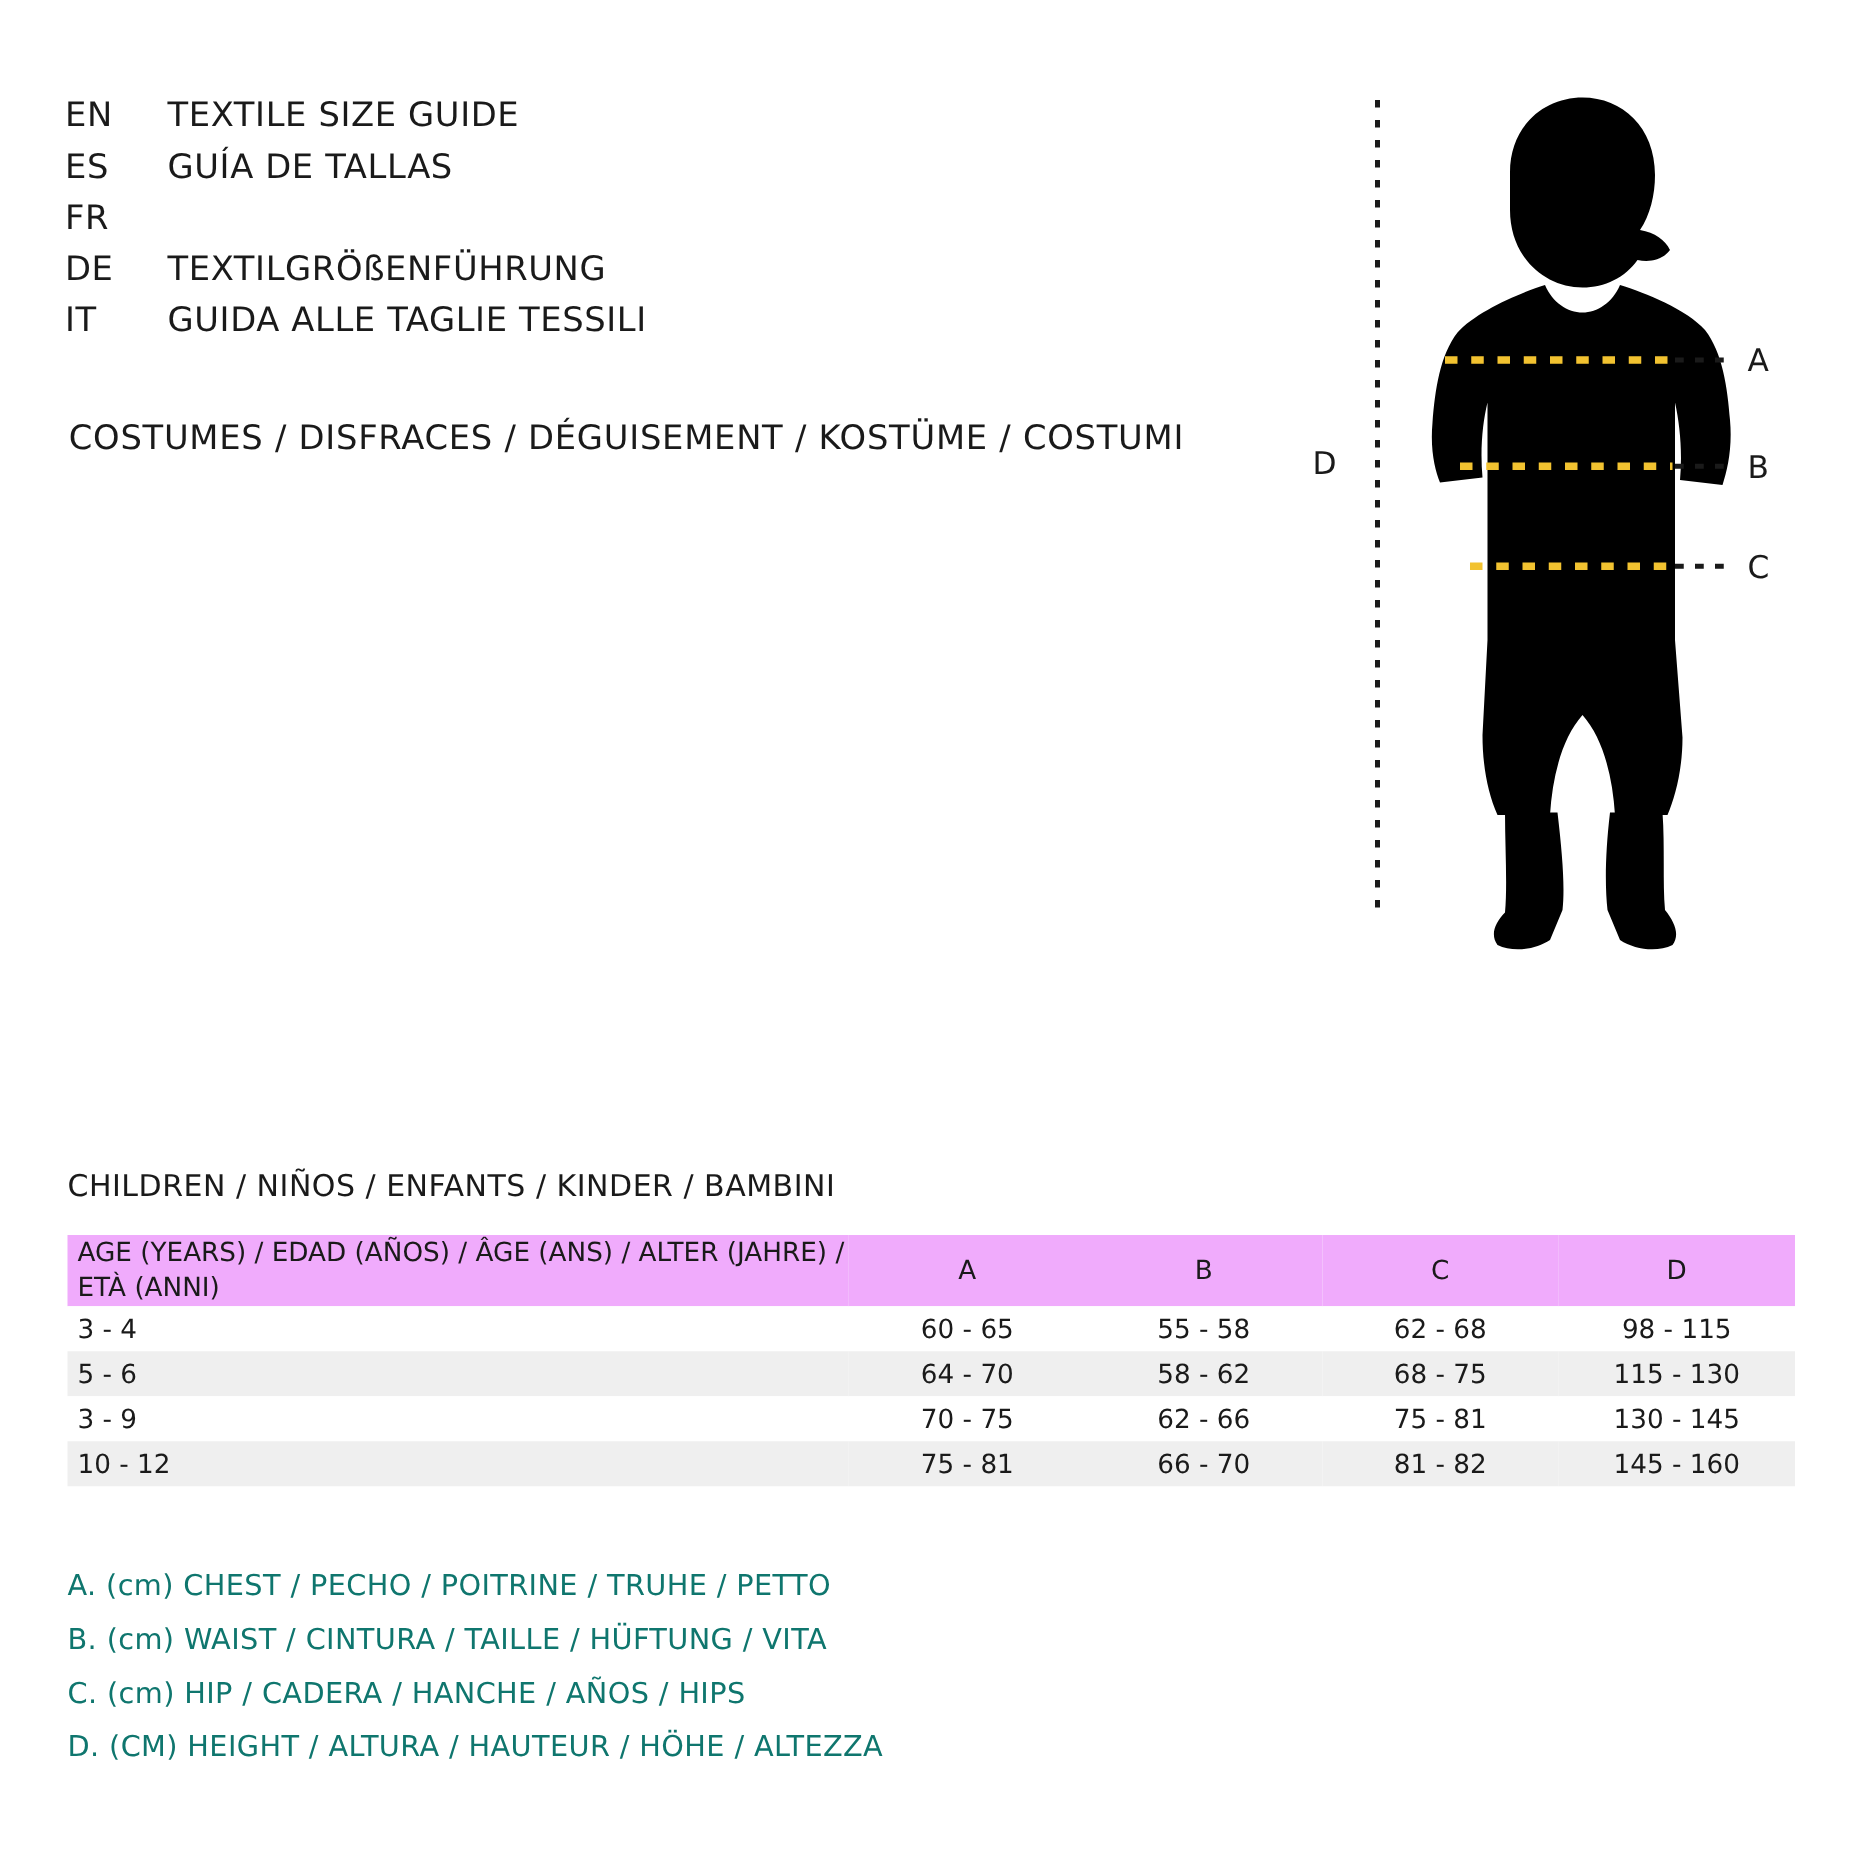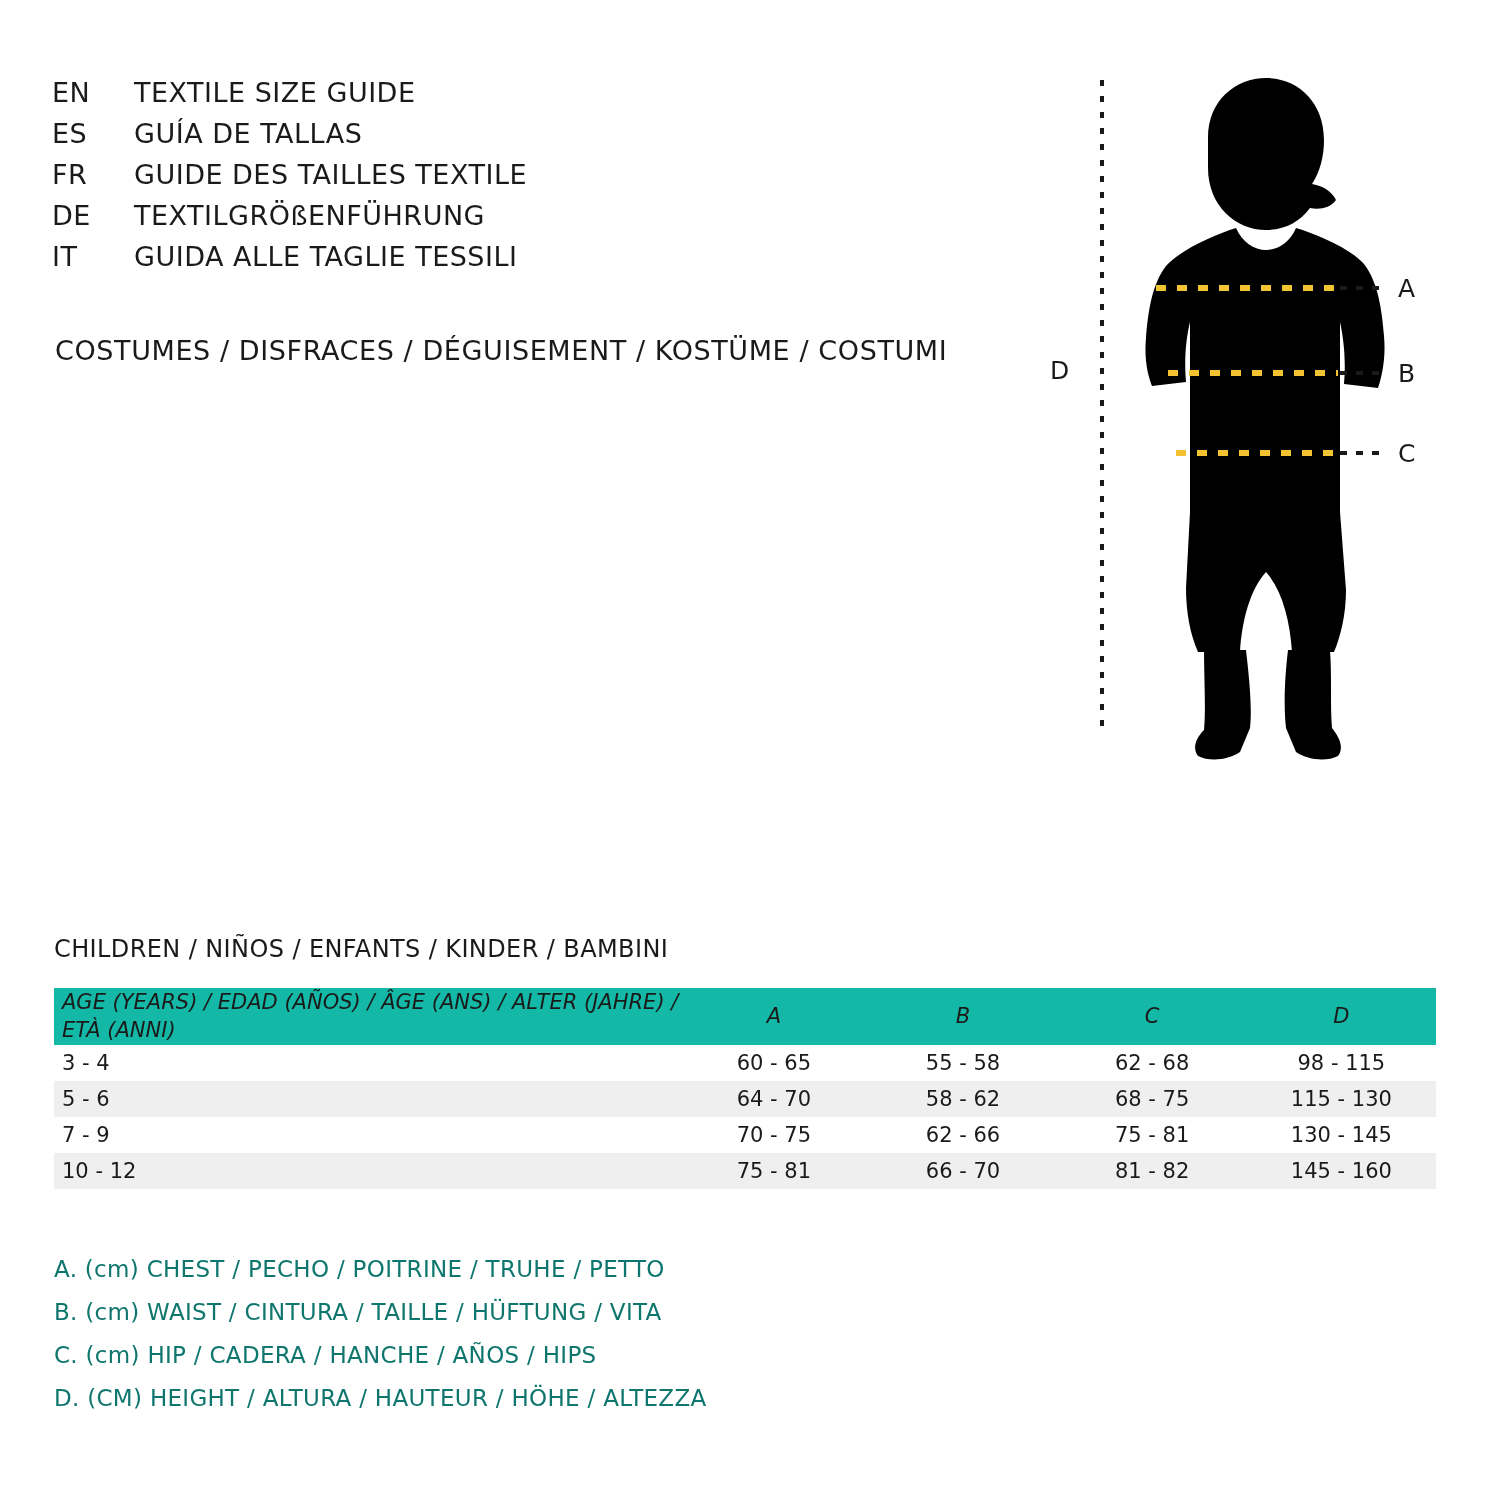--- a/index.html
+++ b/index.html
@@ -99,22 +99,21 @@
     text-align: center;
     vertical-align: middle;
     height: 36px;
   }
   table.size-table th.head-label,
   table.size-table td.row-label {
     text-align: left;
     padding-left: 8px;
   }
   thead tr {
-    background: #14b8a6;
-    font-style: italic;
+    background: #f0abfc;
   }
   thead th {
     height: 66px;
     font-size: 21px;
   }
   thead th.head-label {
     line-height: 1.35;
   }
   tbody tr:nth-child(odd) {
     background: #ffffff;
@@ -151,21 +150,20 @@
   <div class="lang-row">
     <span class="lang-code">EN</span>
     <span class="lang-text">TEXTILE SIZE GUIDE</span>
   </div>
   <div class="lang-row">
     <span class="lang-code">ES</span>
     <span class="lang-text">GUÍA DE TALLAS</span>
   </div>
   <div class="lang-row">
     <span class="lang-code">FR</span>
-    <span class="lang-text">GUIDE DES TAILLES TEXTILE</span>
   </div>
   <div class="lang-row">
     <span class="lang-code">DE</span>
     <span class="lang-text">TEXTILGRÖßENFÜHRUNG</span>
   </div>
   <div class="lang-row">
     <span class="lang-code">IT</span>
     <span class="lang-text">GUIDA ALLE TAGLIE TESSILI</span>
   </div>
 </div>
@@ -238,21 +236,21 @@
       <td>98 - 115</td>
     </tr>
     <tr>
       <td class="row-label">5 - 6</td>
       <td>64 - 70</td>
       <td>58 - 62</td>
       <td>68 - 75</td>
       <td>115 - 130</td>
     </tr>
     <tr>
-      <td class="row-label">7 - 9</td>
+      <td class="row-label">3 - 9</td>
       <td>70 - 75</td>
       <td>62 - 66</td>
       <td>75 - 81</td>
       <td>130 - 145</td>
     </tr>
     <tr>
       <td class="row-label">10 - 12</td>
       <td>75 - 81</td>
       <td>66 - 70</td>
       <td>81 - 82</td>

